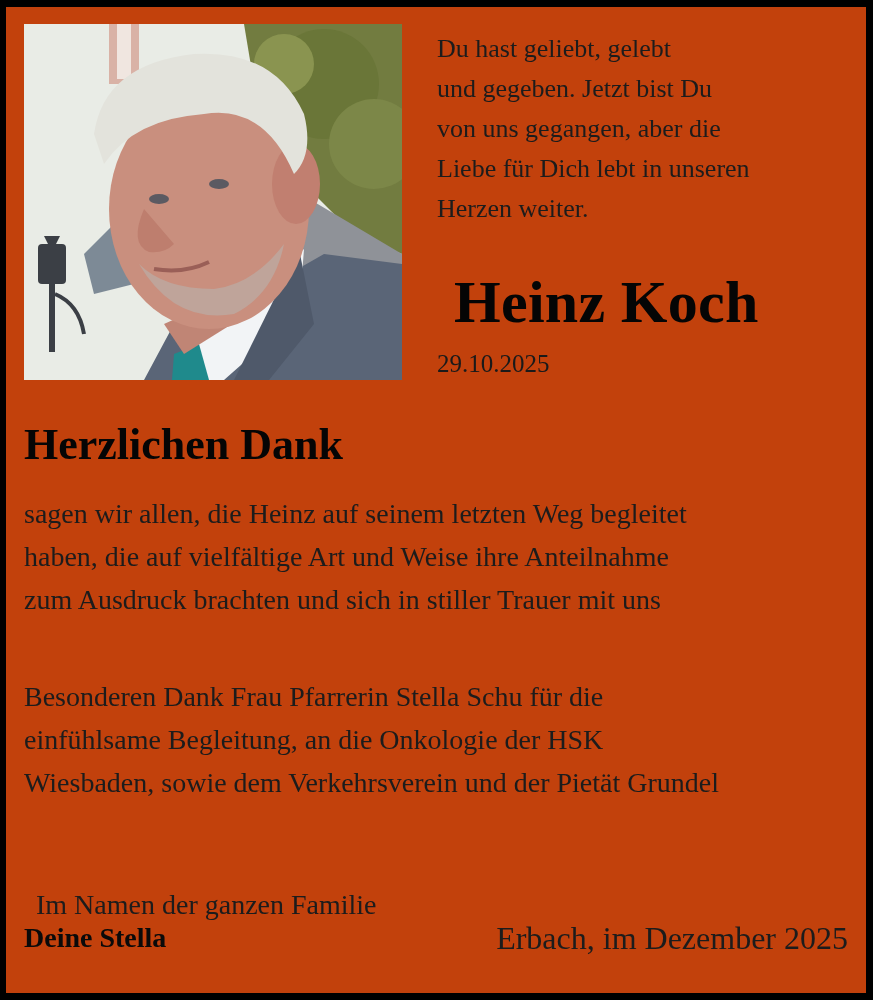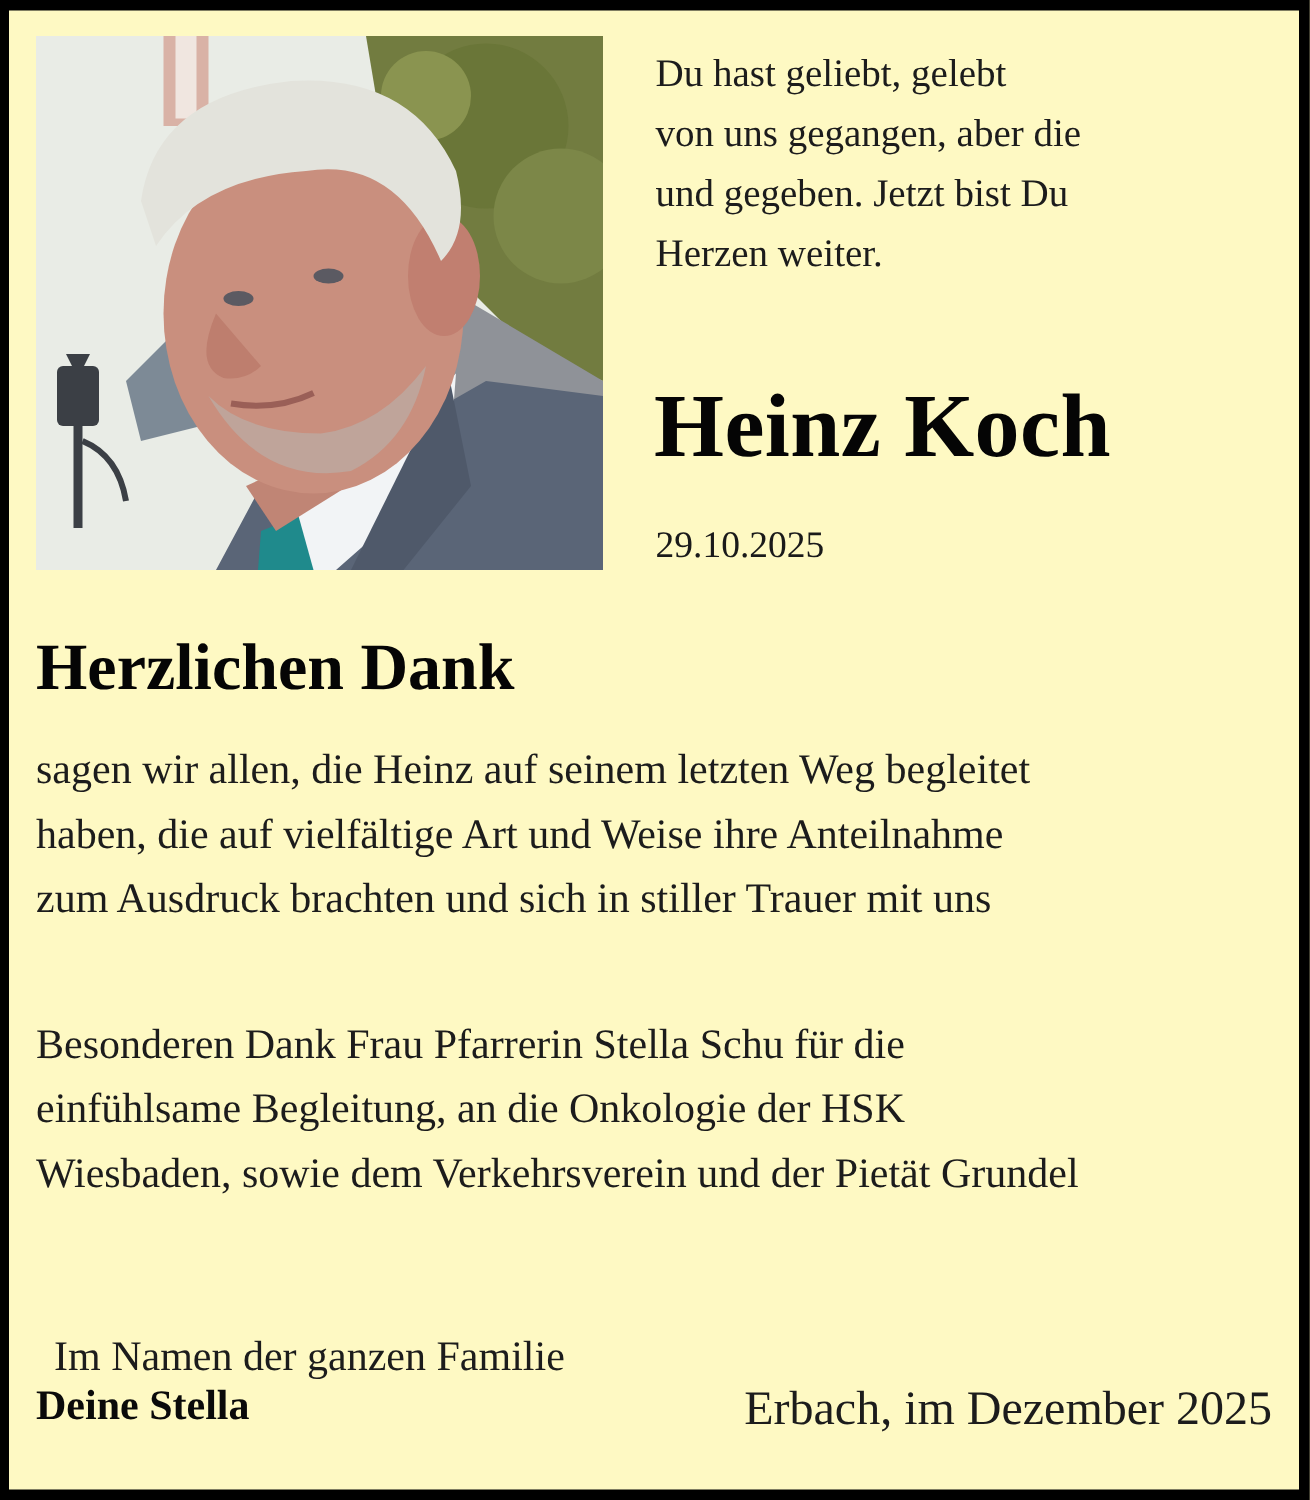--- a/index.html
+++ b/index.html
@@ -14,21 +14,21 @@
       overflow: hidden;
       font-family: "Liberation Serif", "DejaVu Serif", serif;
       color: #1a1a1a;
     }
     .frame {
       position: absolute;
       left: 6px;
       top: 7px;
       width: 860px;
       height: 986px;
-      background: #fef9c3;
+      background: #c2410c;
     }
     .photo {
       position: absolute;
       left: 18px;
       top: 17px;
       width: 378px;
       height: 356px;
       overflow: hidden;
       background: #e8ebe6;
     }
@@ -46,21 +46,21 @@
     .poem span { display: block; white-space: nowrap; }
 
     .name {
       position: absolute;
       left: 430px;
       top: 242px;
       font-size: 60px;
       font-weight: bold;
       line-height: 70px;
       color: #050505;
-      margin: 0;
+      margin: 18px;
       white-space: nowrap;
       letter-spacing: 0.3px;
     }
     .date {
       position: absolute;
       left: 431px;
       top: 341px;
       font-size: 25px;
       font-weight: normal;
       line-height: 32px;
@@ -171,22 +171,23 @@
       <ellipse cx="195" cy="160" rx="10" ry="5" fill="#5b5a62"></ellipse>
 
       <path d="M120 185 Q105 220 125 228 Q140 230 150 220" fill="#be7e6e"></path>
 
       <path d="M130 245 Q160 250 185 238" stroke="#9a5f57" stroke-width="4" fill="none"></path>
     </svg>
   </div>
 
   <div class="poem">
     <span>Du hast geliebt, gelebt</span>
+    <span>und gegeben. Jetzt bist Du</span>
     <span>von uns gegangen, aber die</span>
-    <span>und gegeben. Jetzt bist Du</span>
+    <span>Liebe für Dich lebt in unseren</span>
     <span>Herzen weiter.</span>
   </div>
 
   <h1 class="name">Heinz Koch</h1>
 
   <p class="date">29.10.2025</p>
 
   <h2 class="thanks-title">Herzlichen Dank</h2>
 
   <div class="para para-1">

